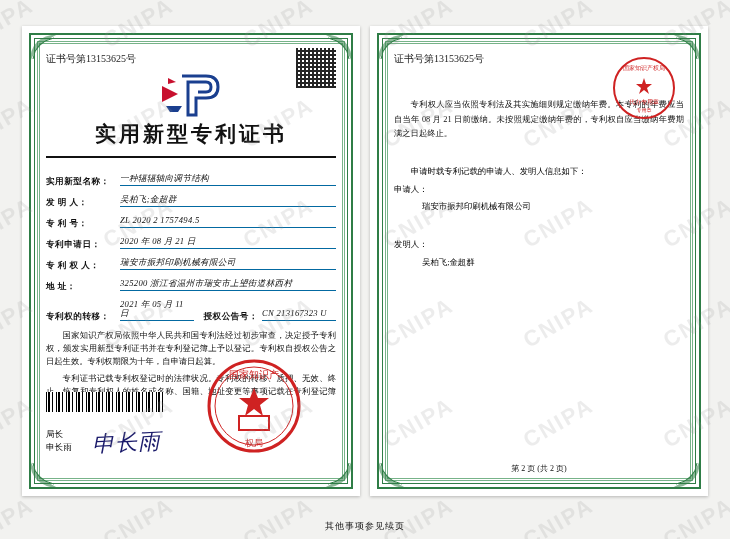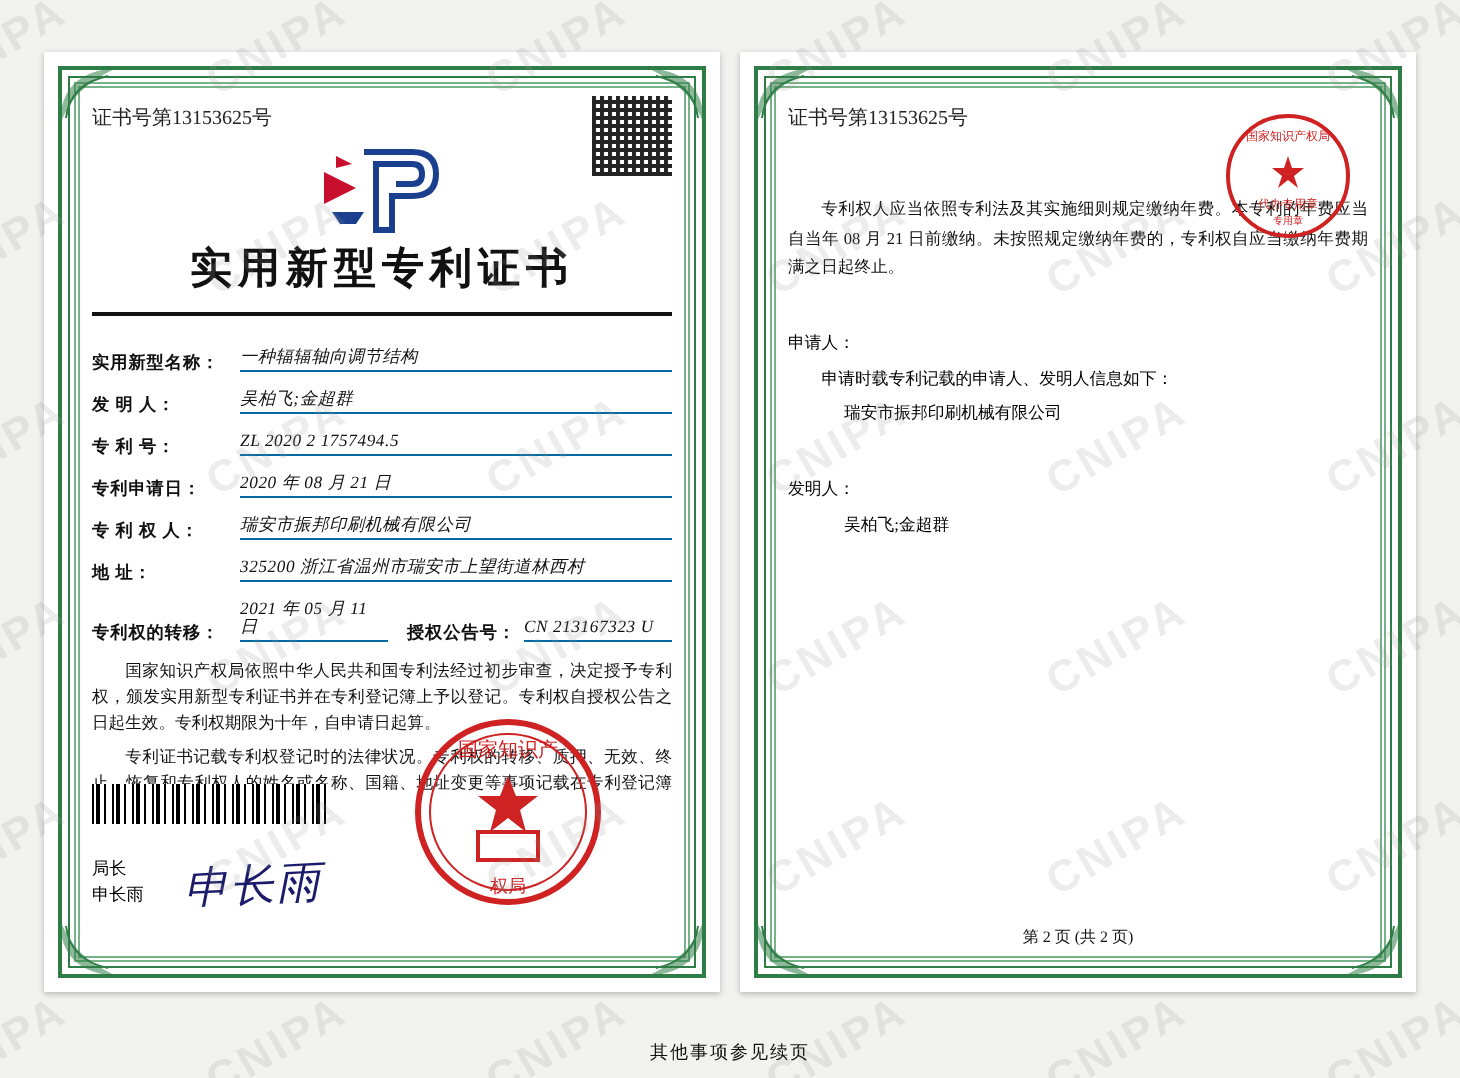--- a/index.html
+++ b/index.html
@@ -364,22 +364,22 @@
           <path d="M32 22 L34 28 L40 28 L35 32 L37 38 L32 34 L27 38 L29 32 L24 28 L30 28 Z" fill="#cf2222"></path>
           <text x="32" y="14" font-size="6" fill="#cf2222" text-anchor="middle" font-family="Liberation Serif, serif">国家知识产权局</text>
           <text x="32" y="48" font-size="6" fill="#cf2222" text-anchor="middle" font-family="Liberation Serif, serif">代办专用章</text>
           <text x="32" y="56" font-size="5" fill="#cf2222" text-anchor="middle" font-family="Liberation Serif, serif">专用章</text>
         </svg>
       </div>
 
       <div class="p2-body">专利权人应当依照专利法及其实施细则规定缴纳年费。本专利的年费应当自当年 08 月 21 日前缴纳。未按照规定缴纳年费的，专利权自应当缴纳年费期满之日起终止。</div>
 
       <div class="p2-sec">
+        <div class="ln" style="text-indent:2em;">申请时载专利记载的申请人、发明人信息如下：</div>
         <div class="ln">申请人：</div>
-        <div class="ln" style="text-indent:2em;">申请时载专利记载的申请人、发明人信息如下：</div>
         <div class="ln p2-indent">瑞安市振邦印刷机械有限公司</div>
       </div>
 
       <div class="p2-sec">
         <div class="ln">发明人：</div>
         <div class="ln p2-indent">吴柏飞;金超群</div>
       </div>
 
       <div class="footer">第 2 页 (共 2 页)</div>
     </div>

